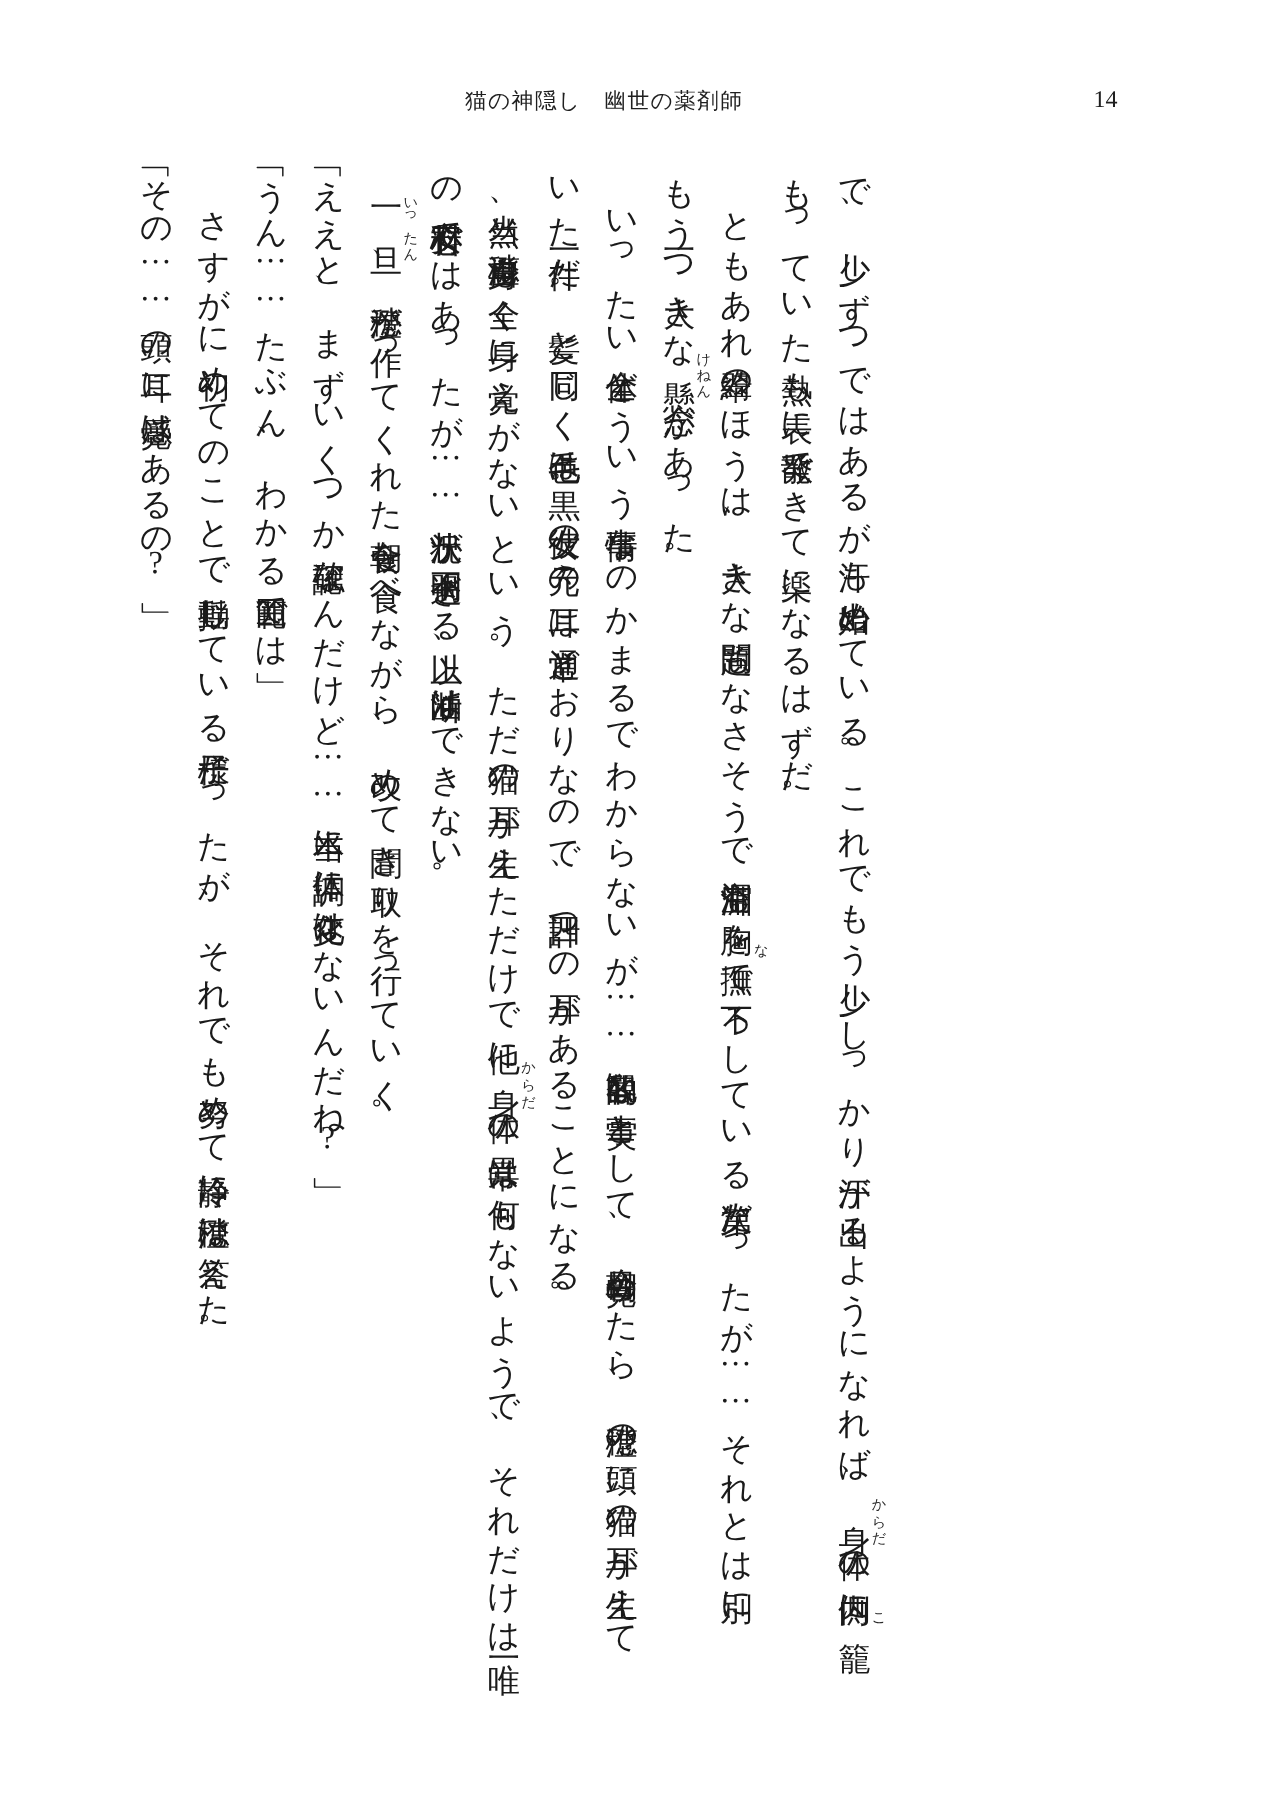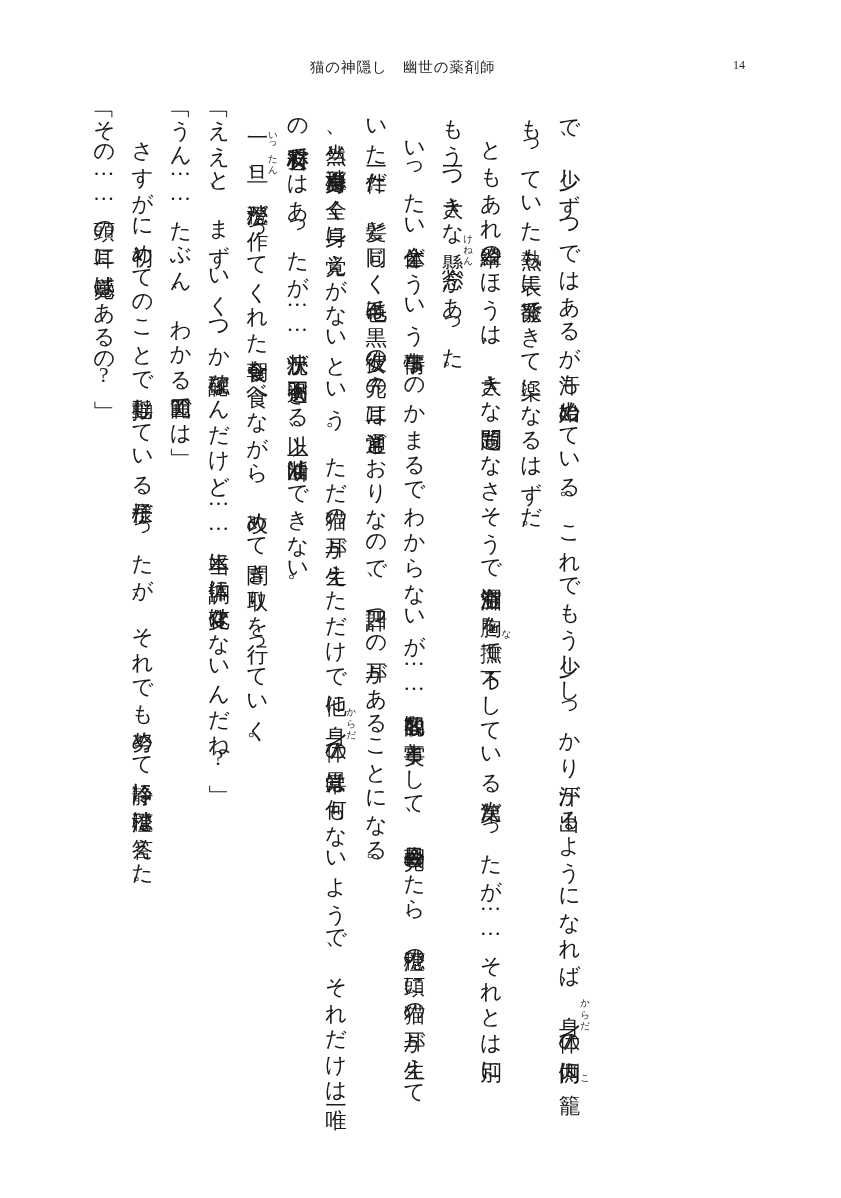--- a/index.html
+++ b/index.html
@@ -36,21 +36,21 @@
     top: 0;
     font-size: 14.5px;
     letter-spacing: 0.06em;
     color: #1f1f1f;
     white-space: pre;
   }
   .header-folio {
     position: absolute;
     right: 96px;
     top: 0;
-    font-size: 12px;
+    font-size: 16px;
     color: #1f1f1f;
   }
 
   
   .body-block {
     position: absolute;
     top: 104px;
     right: 86px;
     height: 990px;
     width: 640px;

